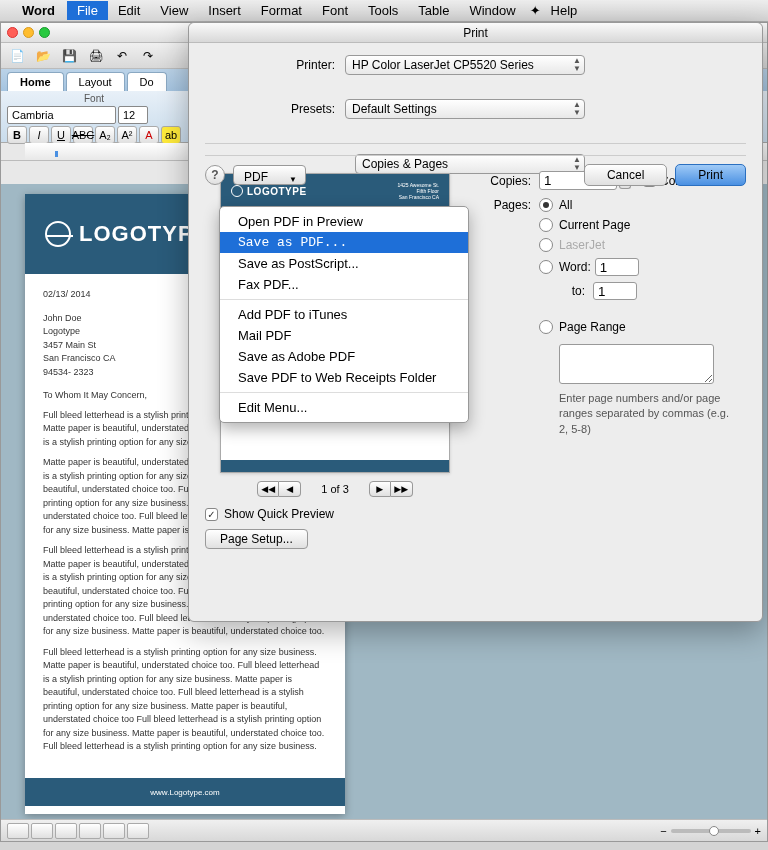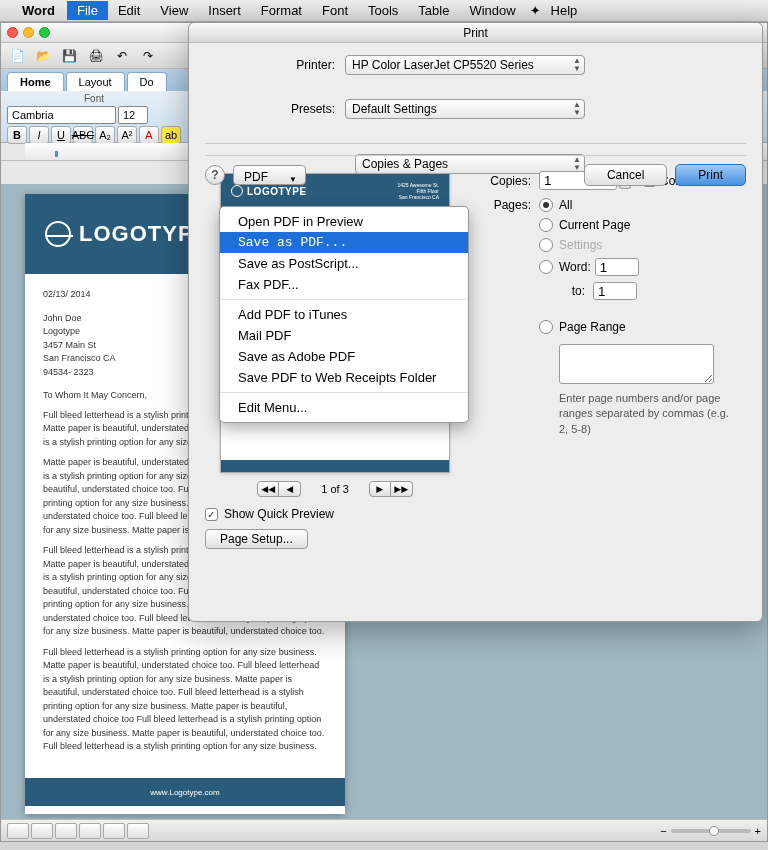--- a/index.html
+++ b/index.html
@@ -334,21 +334,21 @@
           <div class="radio-row">
               <span class="radio checked"></span>
               <span>All</span>
             </div>
           <div class="radio-row">
               <span class="radio"></span>
               <span>Current Page</span>
             </div>
           <div class="radio-row disabled">
               <span class="radio"></span>
-              <span>Settings</span>
+              <span>LaserJet</span>
             </div>
           <div class="radio-row">
             <span class="radio"></span>
             <span>Word:</span>
             <input class="from-input" value="1" style="">
           </div>
           <div class="radio-row" style="margin-left:22px">
             <span class="to-lbl">to:</span>
             <input class="from-input" value="1" style="">
           </div>

